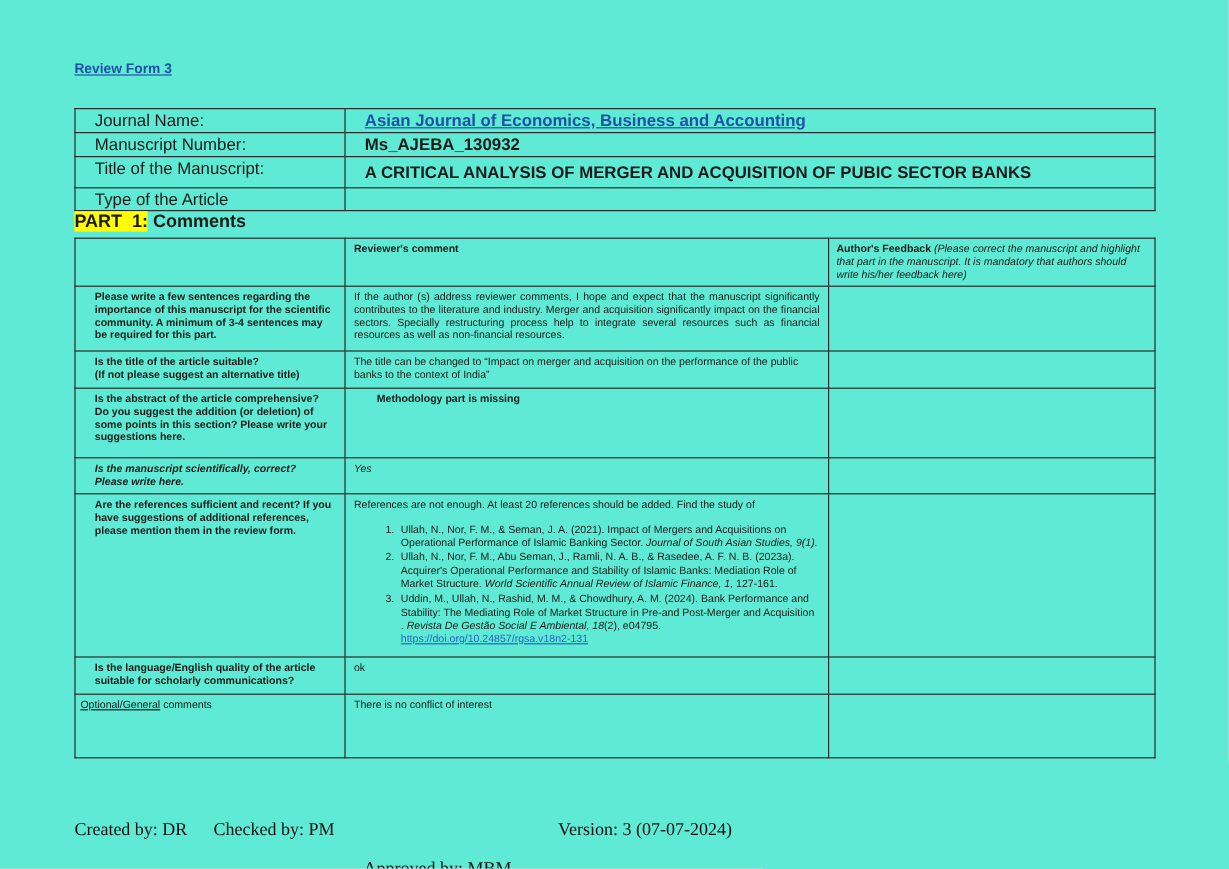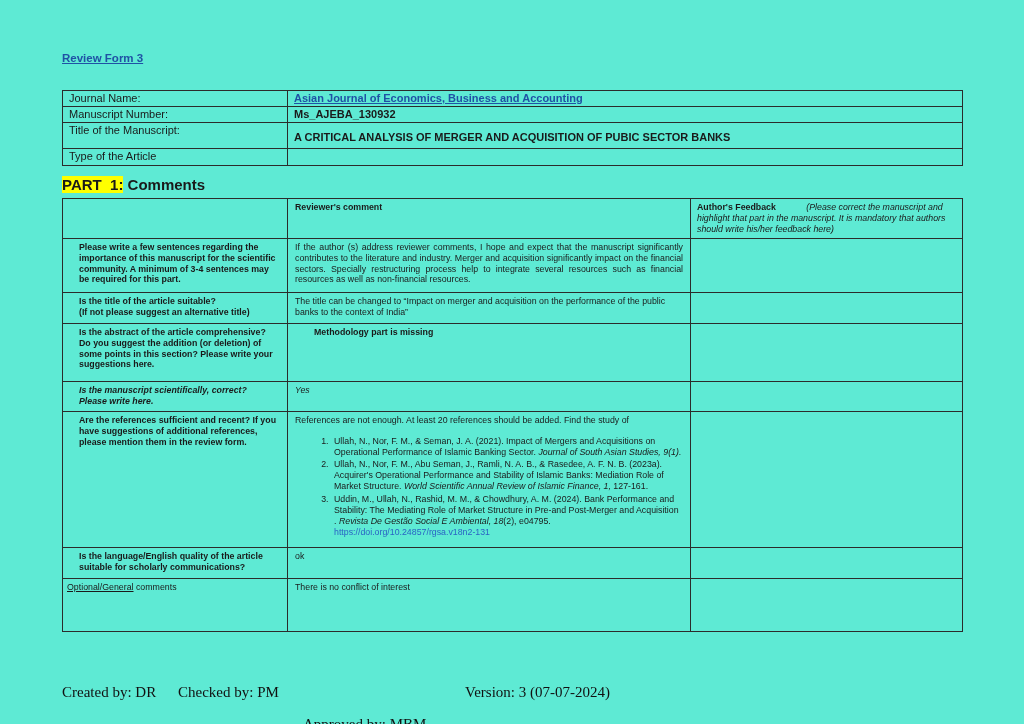--- a/index.html
+++ b/index.html
@@ -12,22 +12,22 @@
   .doc-title {
     position:absolute; left:62px; top:52px;
     font-size:11.5px; font-weight:bold; color:#1f52a5; text-decoration:underline;
   }
   
   .info-table {
     position:absolute; left:62px; top:90px; width:900px;
     border-collapse:collapse; table-layout:fixed;
   }
   .info-table td {
-    border:1px solid #2b2b2b; font-size:11px; line-height:1.2;
-    padding:1px 6px; vertical-align:top;
+    border:1px solid #2b2b2b; font-size:14px; line-height:1.2;
+    padding:1px 16px; vertical-align:top;
   }
   .info-table tr.rh-s  { height:14px; }
   .info-table tr.rh-l  { height:26px; }
   .info-table td.val   { font-weight:bold; }
   .info-table td.val-bottom { vertical-align:bottom; padding-bottom:4px; }
   a.journal-link { color:#1f52a5; font-weight:bold; text-decoration:underline; cursor:pointer; }
   
   .part-heading { position:absolute; left:62px; top:176px; font-size:15px; font-weight:bold; }
   .hl { background:#ffff00; white-space:pre; }
   
@@ -47,24 +47,24 @@
   .comments-table tr.r-lang   { height:31px; }
   .comments-table tr.r-opt    { height:53px; }
   td.q { font-weight:bold; padding:3px 10px 3px 16px; white-space:pre-line; }
   td.q-flush { padding:3px 10px 3px 4px; font-weight:normal; }
   .q-underline { font-weight:normal; text-decoration:underline; }
   td.c { padding:3px 7px; }
   td.c-just { text-align:justify; }
   td.c-bold-ind { font-weight:bold; padding-left:26px; }
   td.f { padding:3px 6px; }
   .fb-bold { font-weight:bold; }
-  .fb-italic { font-style:italic; font-weight:normal;margin-left:28px; }
+  .fb-italic { font-style:italic; font-weight:normal; }
   ol.refs { margin:10px 0 0 0; padding-left:36px; }
   ol.refs li { margin-bottom:2px; padding-left:3px; }
-  a.doi-link { color:#2a63c4; word-break:break-word; cursor:pointer; }
+  a.doi-link { color:#2a63c4; text-decoration:underline; word-break:break-word; cursor:pointer; }
   
   .footer { position:absolute; top:684px; left:0; width:1024px; height:14px;
     font-family:"Liberation Serif", serif; font-size:15px; color:#111; }
   .footer span { position:absolute; top:0; }
   .f-created  { left:62px; }
   .f-checked  { left:178px; }
   .f-approved { left:303px;margin-top:32px; }
   .f-version  { left:465px; }
 </style>
 </head>

